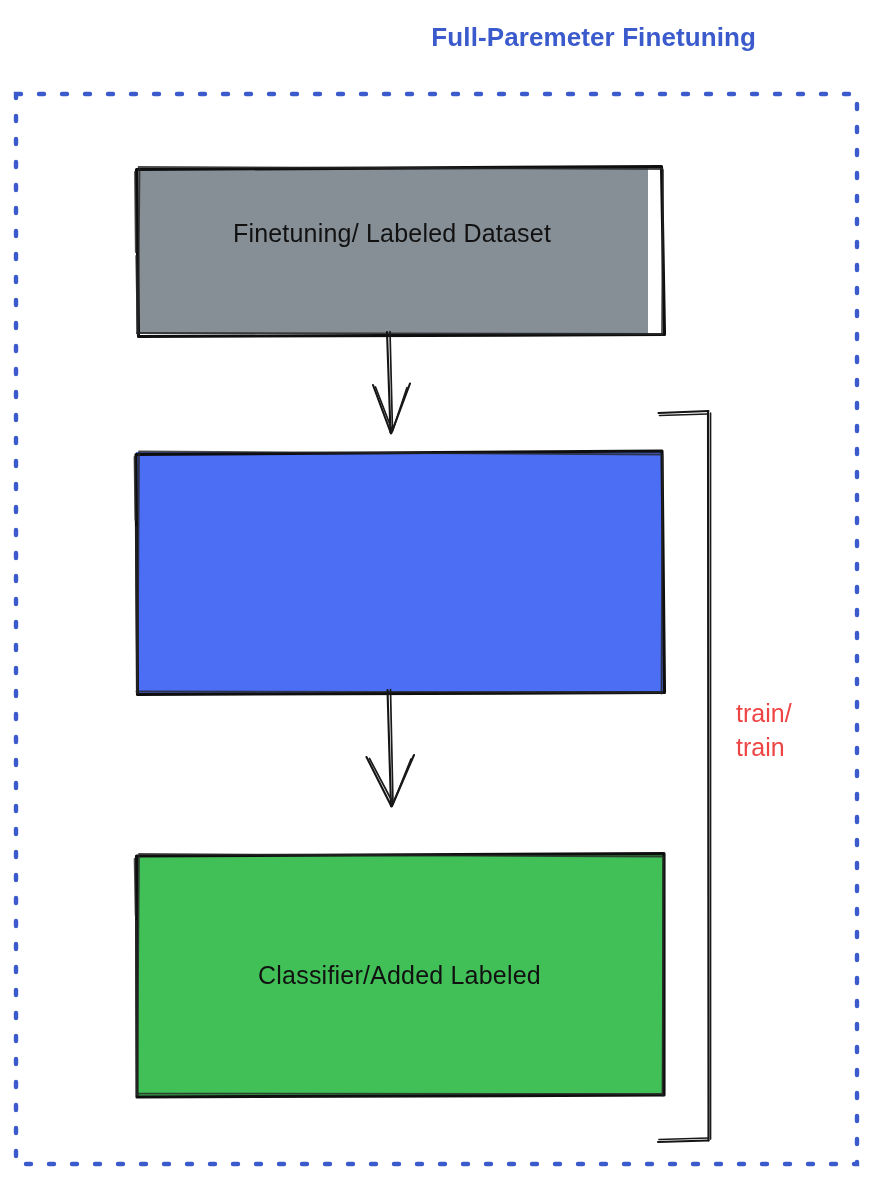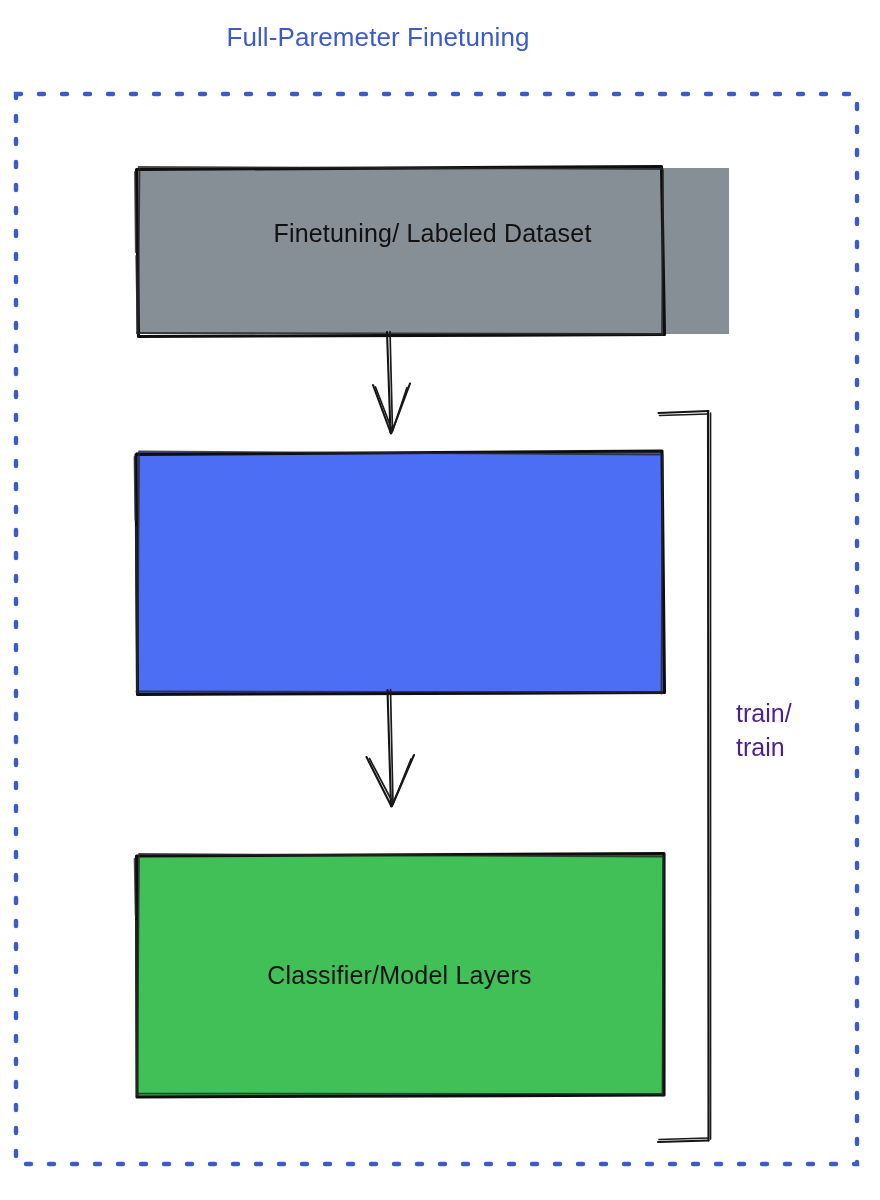--- a/index.html
+++ b/index.html
@@ -22,23 +22,23 @@
     width: 880px;
     height: 1200px;
   }
 
   
   .diagram-title {
     position: absolute;
     left: 0;
     top: 22px;
     width: 756px;
-    text-align: center;
+    text-align: right;
     font-size: 26px;
-    font-weight: 400;
+    font-weight: 700;
     color: #3b5bcc;
     letter-spacing: 0.1px;
     user-select: none;
   }
 
   
   .dashed-frame {
     position: absolute;
     left: 14px;
     top: 92px;
@@ -73,21 +73,21 @@
     font-size: 25px;
     color: #111111;
     white-space: nowrap;
     user-select: none;
     letter-spacing: 0.2px;
   }
 
   #box-dataset {
     left: 136px;
     top: 168px;
-    width: 593px;
+    width: 512px;
     height: 166px;
   }
   #box-dataset .box-fill { background: #868e96; }
   #box-dataset .node-label {
     
     transform: translateY(-18px);
   }
 
   #box-pretrained {
     left: 136px;
@@ -145,21 +145,21 @@
     opacity: 0.82;
   }
 
   
   .loop-label {
     position: absolute;
     left: 736px;
     top: 696px;
     width: 110px;
     font-size: 25px;
-    color: #4c1d95;
+    color: #ef4444;
     line-height: 1.36;
     user-select: none;
   }
   .loop-label span { display: block; }
 </style>
 </head>
 <body>
 
 <div id="canvas">
 
@@ -208,21 +208,21 @@
     <path class="sketch-stroke-thin" d="M71.0 71.0 L53.5 114.5"></path>
   </svg>
 
   <div class="node-box" id="box-classifier">
     <div class="box-fill"></div>
     <svg class="box-sketch" width="560" height="275" viewBox="0 0 560 275">
       <path class="box-outline" d="M10.5 11.0 L538.0 8.5 L538.0 250.0 L11.0 252.0 L10.5 11.0"></path>
       <path class="box-outline-2" d="M13.0 9.0 L536.0 11.5 M537.5 12.5 L536.5 250.5 M536.0 249.0 L11.5 248.5 M11.0 250.5 L13.0 10.0"></path>
       <path class="box-outline-2" d="M8.6 14.0 L9.6 70.0 M10.2 76.0 L11.0 250.0"></path>
     </svg>
-    <span class="node-label">Classifier/Model Layers</span>
+    <span class="node-label">Classifier/Added Labeled</span>
   </div>
 
   <svg class="connector" id="loop-train-update" width="120" height="760" viewBox="0 0 120 760">
 
     <path class="sketch-stroke" d="M13.5 13.0 L63.5 11.0"></path>
     <path class="sketch-stroke-thin" d="M14.5 15.5 L63.0 14.0"></path>
 
     <path class="sketch-stroke" d="M63.0 11.5 L63.5 740.5"></path>
     <path class="sketch-stroke-thin" d="M65.5 13.0 L65.5 739.0"></path>
 

